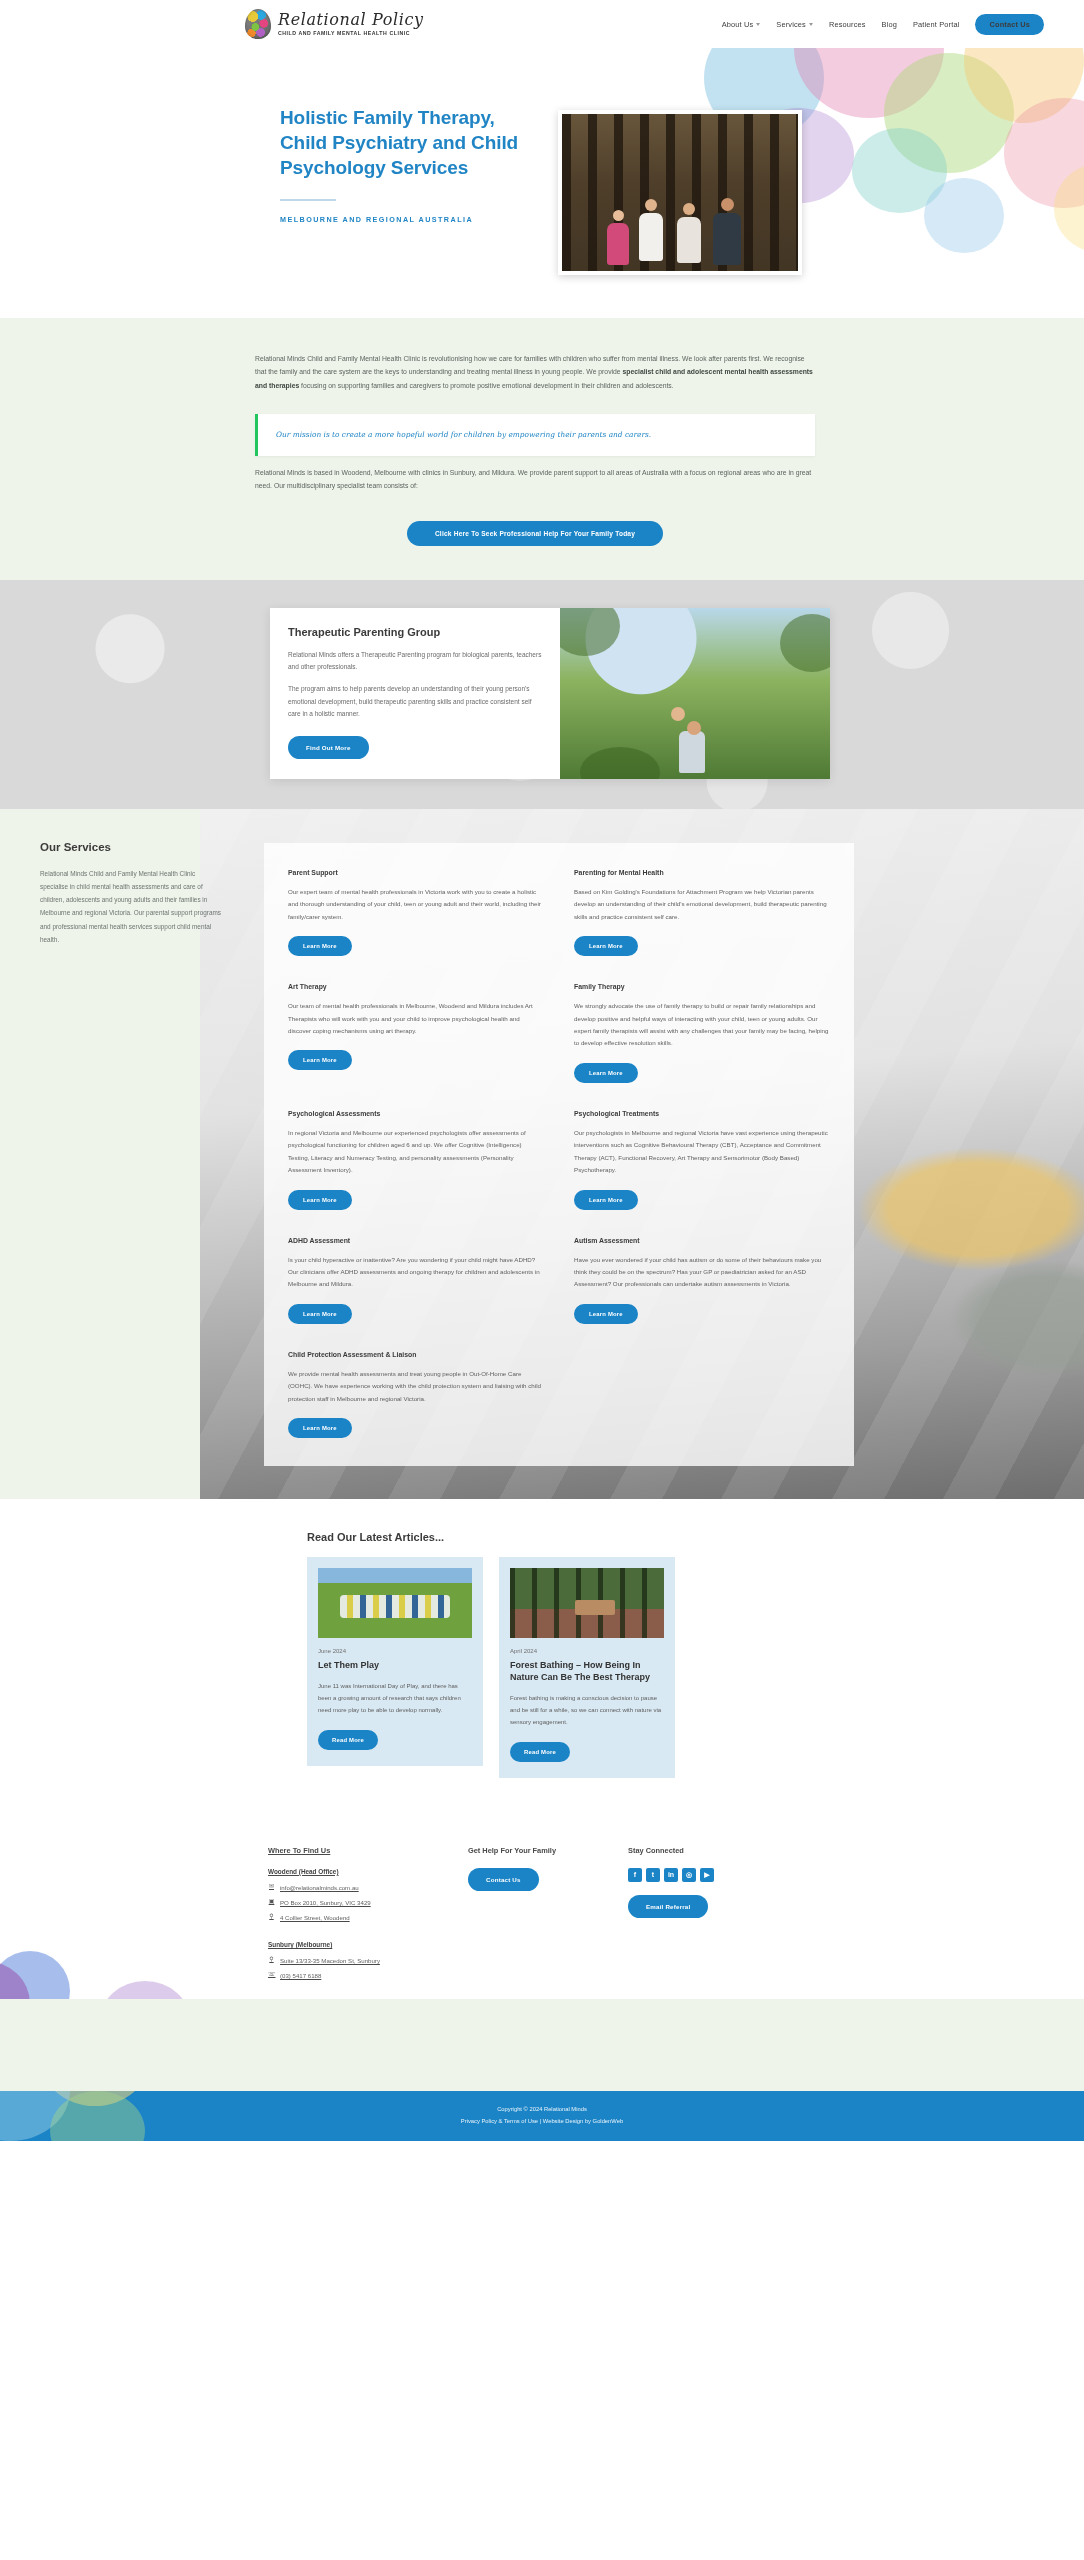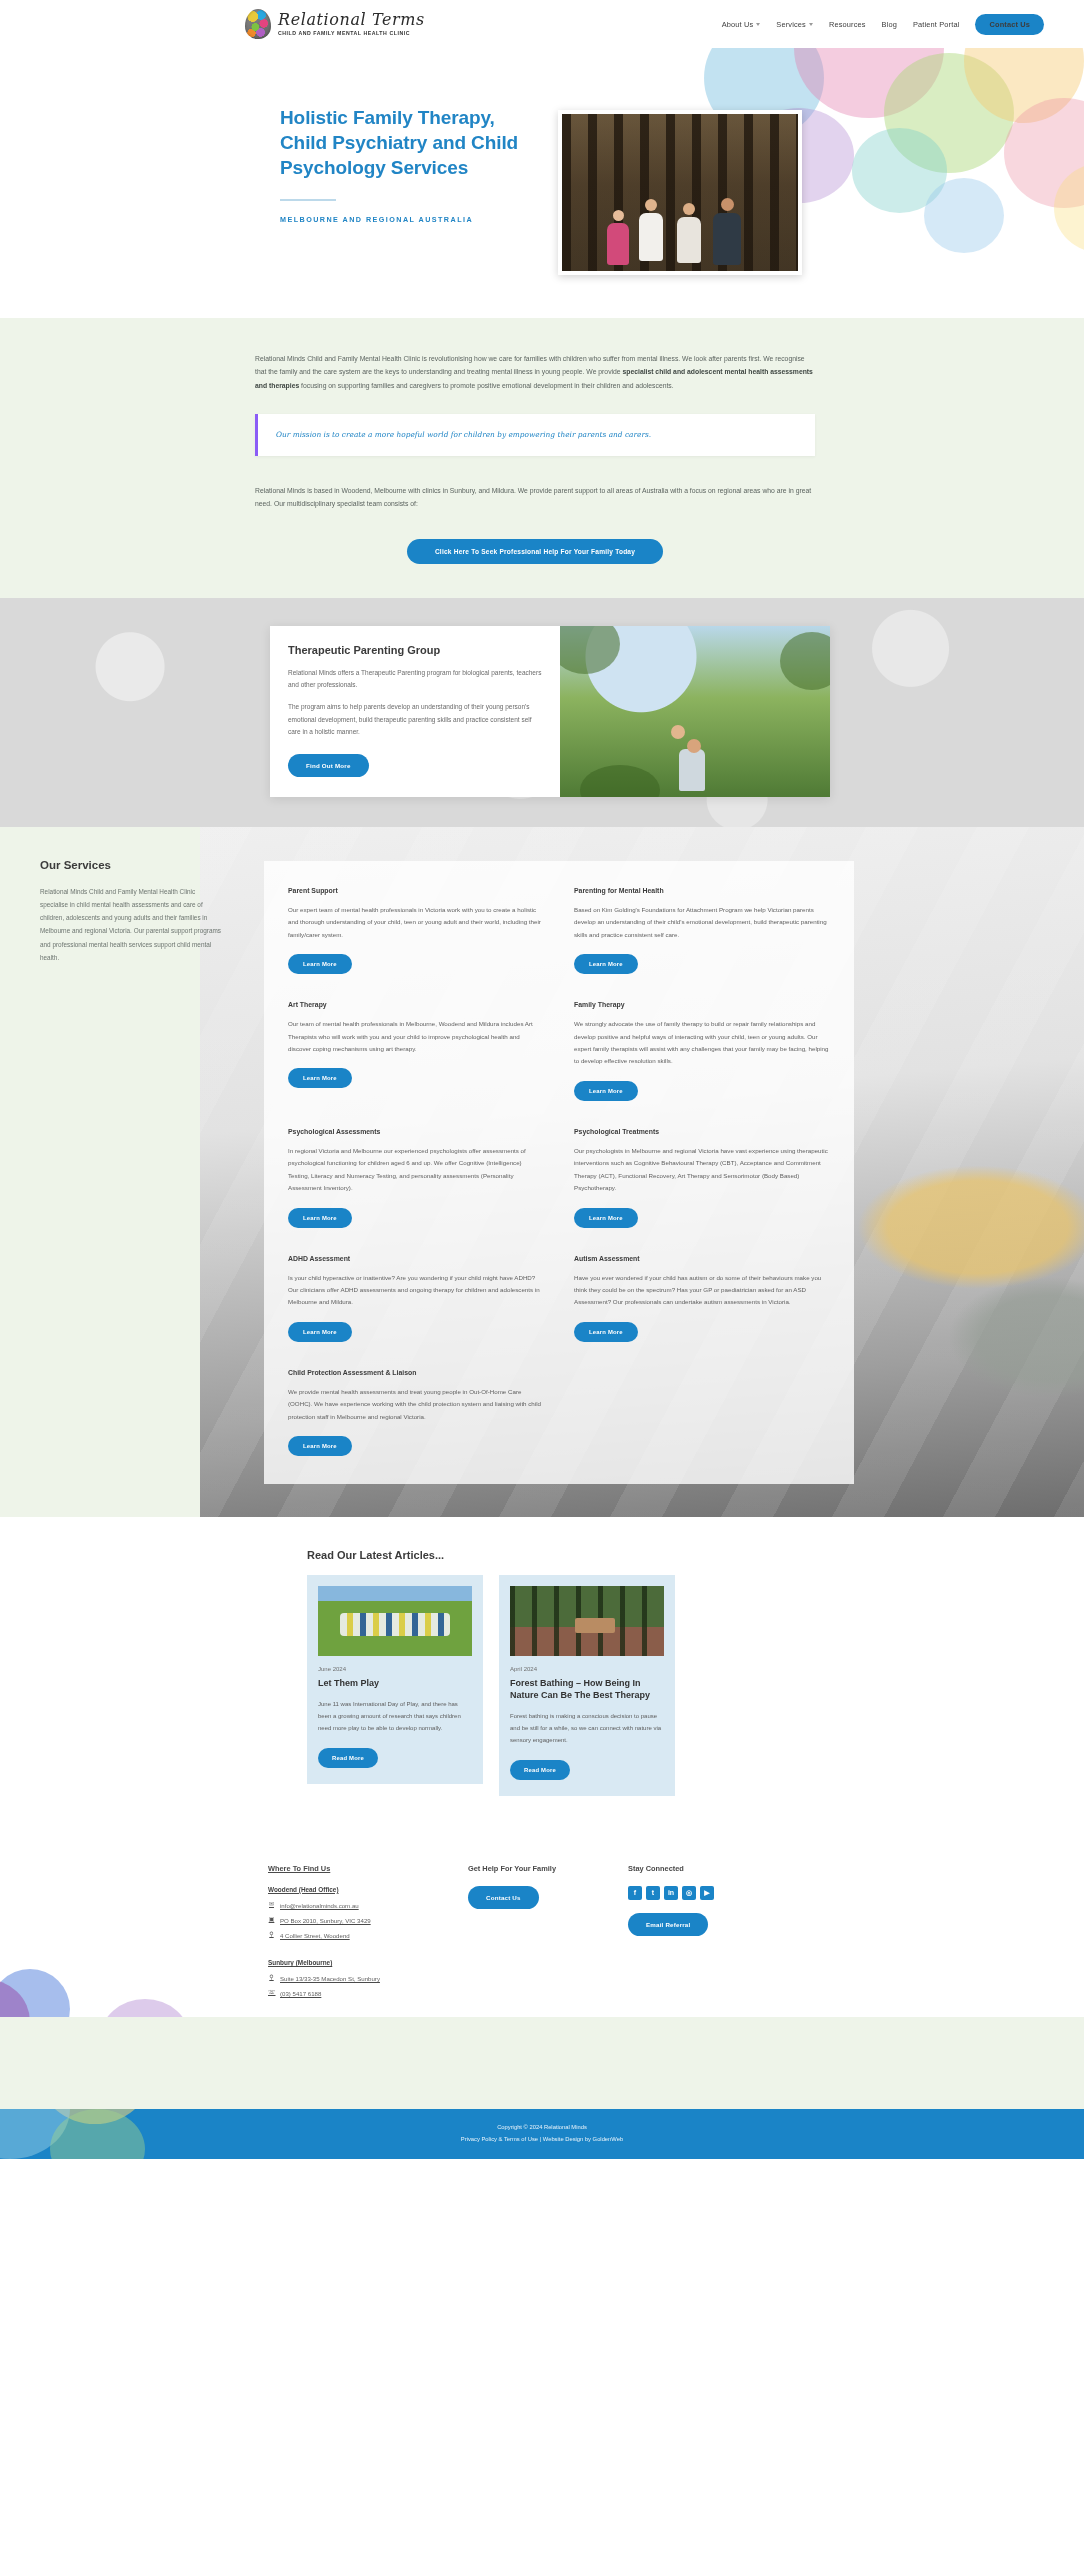--- a/index.html
+++ b/index.html
@@ -47,21 +47,21 @@
   .pers{position:absolute;bottom:0;}
   .pers .head{width:13px;height:13px;border-radius:50%;background:#d8a882;margin:0 auto 2px;}
   .pers .body{width:26px;height:46px;border-radius:7px 7px 3px 3px;}
 
   
   .intro{background:#eef4e9;padding:34px 0 34px;}
   .intro-inner{width:1084px;padding:0 40px;}
   .intro-col{width:560px;margin-left:215px;}
   .intro p{font-size:6.8px;line-height:1.95;color:#5c6460;}
   .intro p b{color:#3f4743;font-weight:700;}
-  .mission{background:#fff;border-left:3px solid #8b5cf6;margin:22px 0 28px;padding:14px 18px;box-shadow:0 1px 3px rgba(0,0,0,.05);}
+  .mission{background:#fff;border-left:3px solid #22c55e;margin:22px 0 10px;padding:14px 18px;box-shadow:0 1px 3px rgba(0,0,0,.05);}
   .mission p{font-style:italic;color:#2185c5;font-size:7.4px;font-family:"DejaVu Serif",serif;}
   .intro-cta-wrap{display:flex;justify-content:center;margin-top:28px;}
   .intro-cta{padding:9px 28px;font-size:6.6px;}
 
   
   .tpg{position:relative;background:#d9d9d9;padding:28px 0 30px;overflow:hidden;}
   .tpg-pattern{position:absolute;inset:0;opacity:.55;
     background-image:radial-gradient(circle at 12% 30%,rgba(255,255,255,.8) 0 34px,transparent 35px),
                      radial-gradient(circle at 48% 70%,rgba(255,255,255,.7) 0 40px,transparent 41px),
                      radial-gradient(circle at 84% 22%,rgba(255,255,255,.7) 0 38px,transparent 39px),
@@ -144,21 +144,21 @@
 </head>
 <body>
 
 <div class="page">
 
   <header class="header">
     <div class="header-inner">
       <div class="logo">
         <div class="logo-mark"></div>
         <div class="logo-txt">
-          <span class="logo-name">Relational Terms</span>
+          <span class="logo-name">Relational Policy</span>
           <span class="logo-sub">CHILD AND FAMILY MENTAL HEALTH CLINIC</span>
         </div>
       </div>
       <nav class="mainnav">
         <a href="#">
             <span>About Us</span>
             <i class="caret"></i>
           </a>
         <a href="#">
             <span>Services</span>

